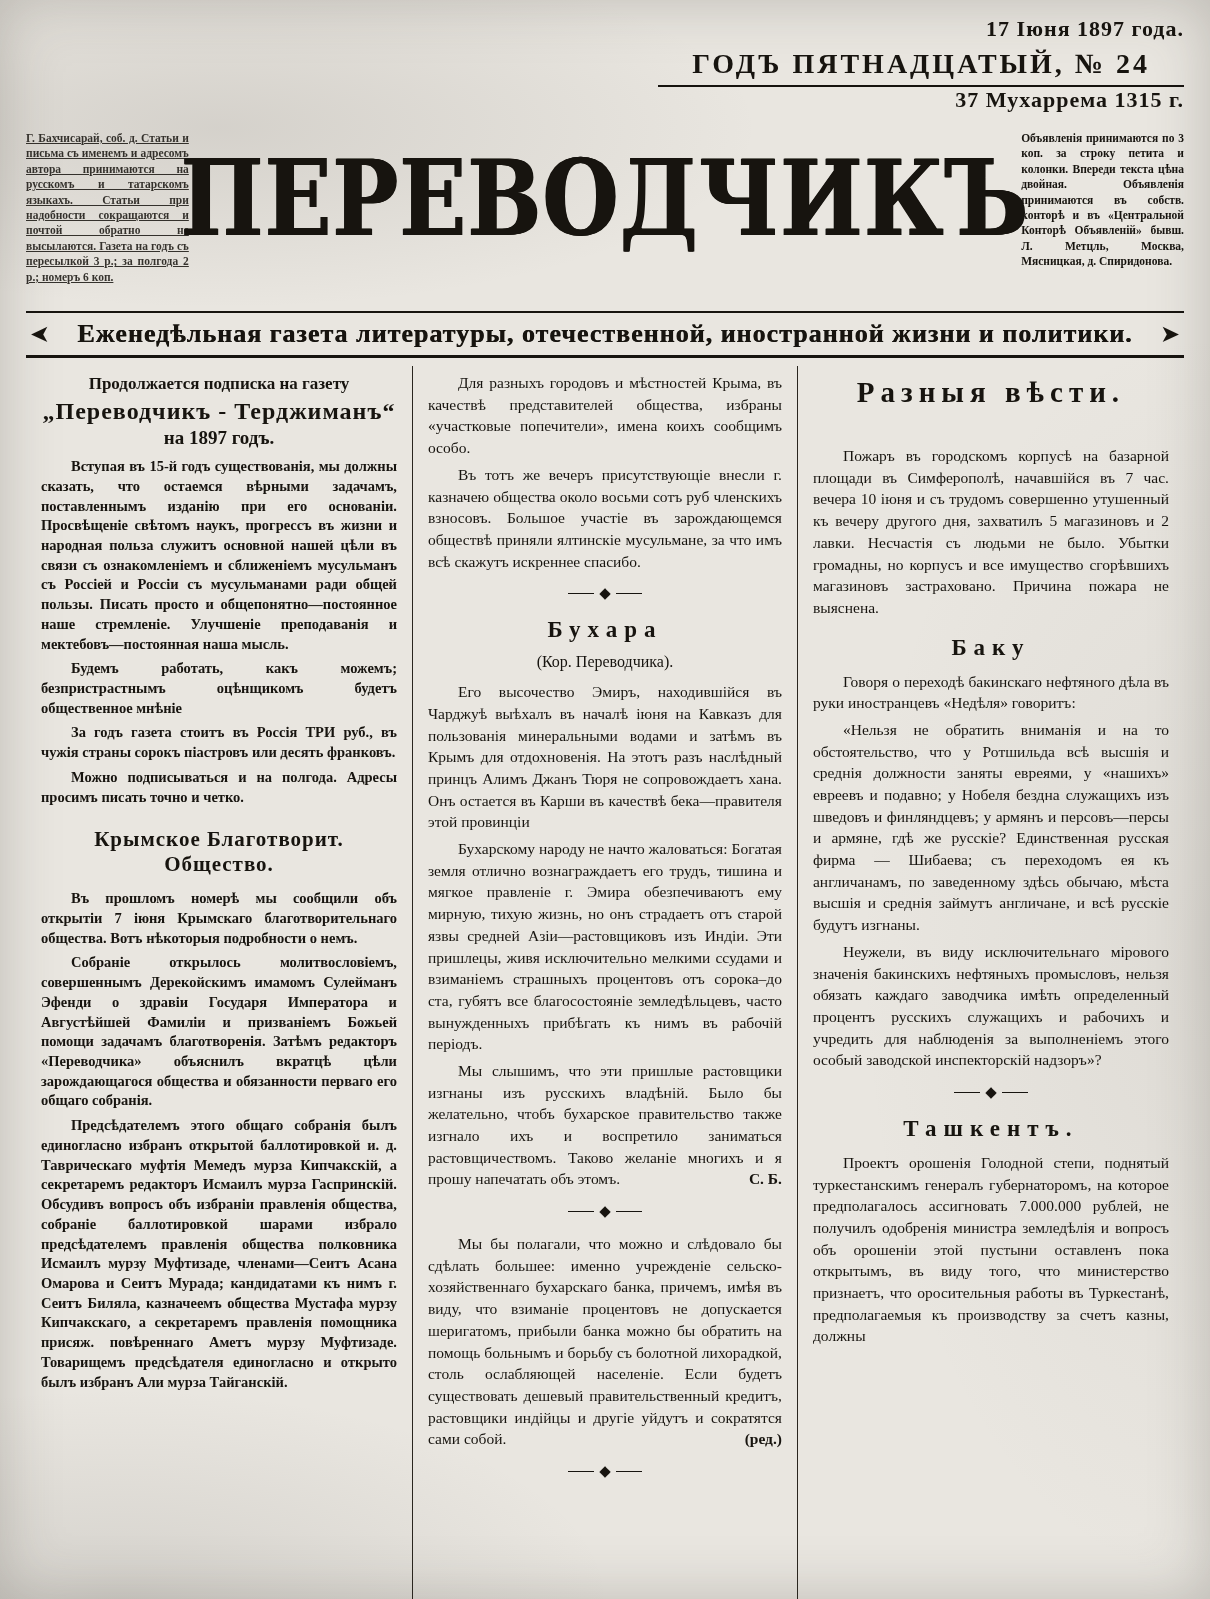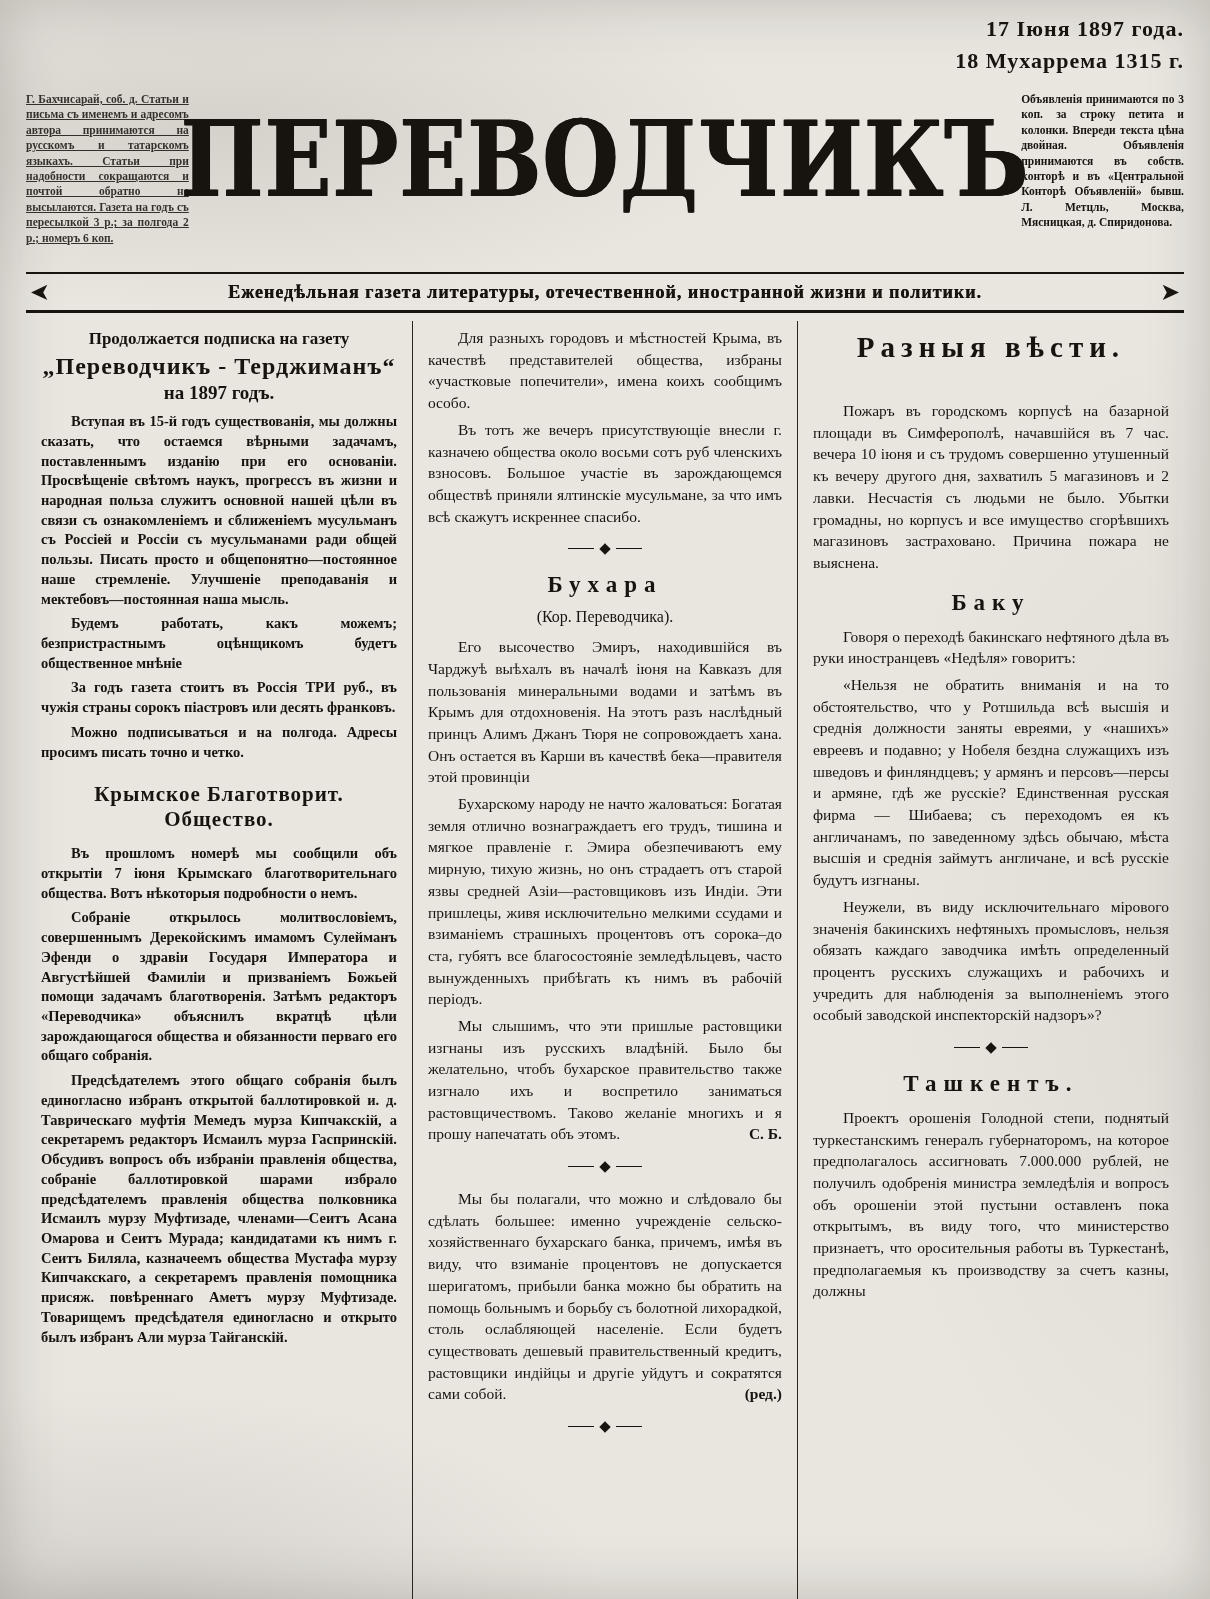--- a/index.html
+++ b/index.html
@@ -31,21 +31,21 @@
     transform:scale(1.02,1.22);transform-origin:center top;margin-top:22px;
     text-shadow:0.6px 0 0 currentColor,-0.6px 0 0 currentColor;
   }
   
   .banner{
     margin-top:26px;border-top:2px solid #17140f;border-bottom:3px solid #17140f;
     display:flex;align-items:center;padding:6px 4px;
   }
   .banner-arrow{font-size:24px;line-height:1;}
   .banner-arrow.left{transform:scaleX(-1);}
-  .banner-text{flex:1;text-align:center;font-size:18px;font-weight:700;letter-spacing:1px;
+  .banner-text{flex:1;text-align:center;font-size:26px;font-weight:700;letter-spacing:1px;
     text-shadow:0.4px 0 0 currentColor;}
   
   .columns{display:flex;margin-top:8px;height:1280px;overflow:hidden;}
   .col{width:33.333%;box-sizing:border-box;padding:6px 15px 0;}
   .col.mid{border-left:1px solid #2a261f;border-right:1px solid #2a261f;}
   .para{font-size:15.5px;line-height:1.40;text-align:justify;text-indent:30px;margin:0 0 5px;}
   .center-line{font-size:17px;font-weight:700;text-align:center;text-indent:0;margin:2px 0 4px;}
   .h-subscribe-title{font-size:24px;font-weight:700;text-align:center;margin:0 0 2px;letter-spacing:1px;}
   .h-subscribe-year{font-size:19px;font-weight:700;text-align:center;margin:0 0 8px;}
   .prospectus .para{font-size:14.5px;line-height:1.36;font-weight:600;}
@@ -59,21 +59,22 @@
   .divider .glyph{font-size:15px;padding:0 5px;line-height:1;}
   .spacer{height:20px;}
 </style>
 </head>
 <body>
 
 <div class="page">
 
   <div class="top-row">
     <div class="top-date">17 Іюня 1897 года.</div>
-    <div class="top-date">18 Мухаррема 1315 г.</div>
+    <div class="top-center">ГОДЪ ПЯТНАДЦАТЫЙ, № 24</div>
+    <div class="top-date">37 Мухаррема 1315 г.</div>
   </div>
 
   <div class="masthead">
     <div class="mast-note left">Г. Бахчисарай, соб. д. Статьи и письма съ именемъ и адресомъ автора принимаются на русскомъ и татарскомъ языкахъ. Статьи при надобности сокращаются и почтой обратно не высылаются. Газета на годъ съ пересылкой 3 р.; за полгода 2 р.; номеръ 6 коп.</div>
     <div class="mast-title-wrap">
       <div class="mast-title">ПЕРЕВОДЧИКЪ</div>
     </div>
     <div class="mast-note right">Объявленія принимаются по 3 коп. за строку петита и колонки. Впереди текста цѣна двойная. Объявленія принимаются въ собств. конторѣ и въ «Центральной Конторѣ Объявленій» бывш. Л. Метцль, Москва, Мясницкая, д. Спиридонова.</div>
   </div>
 

